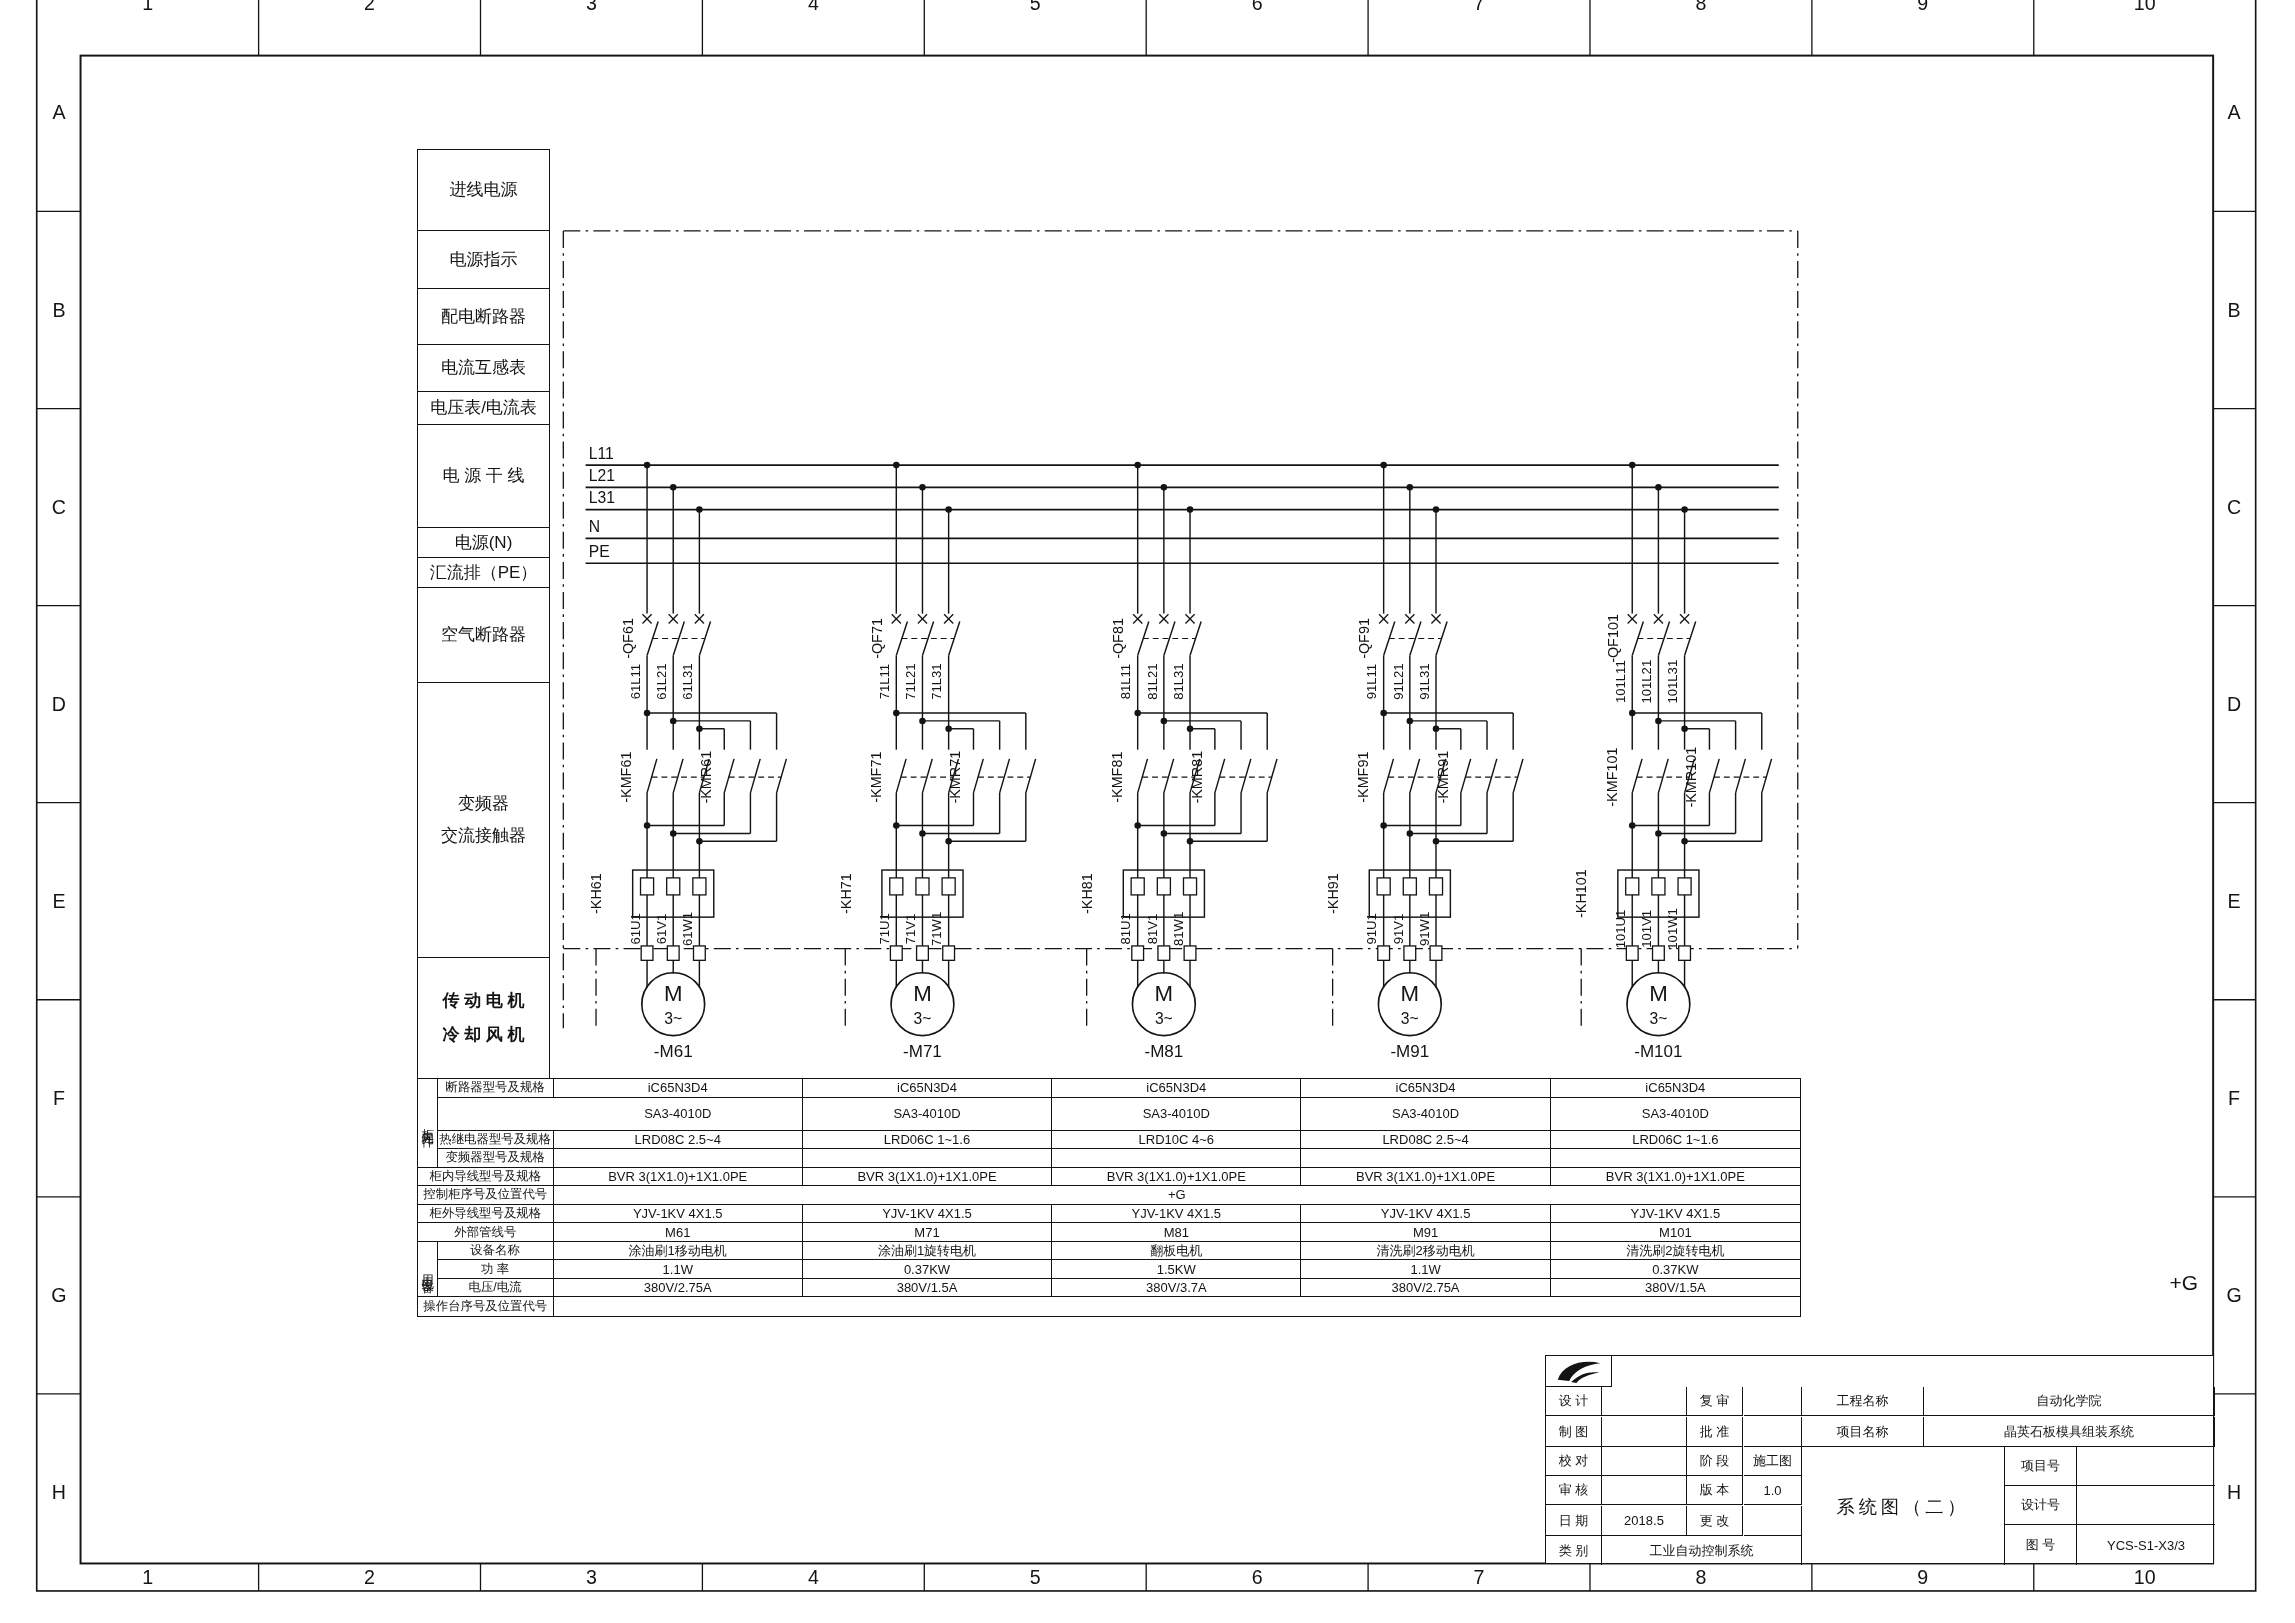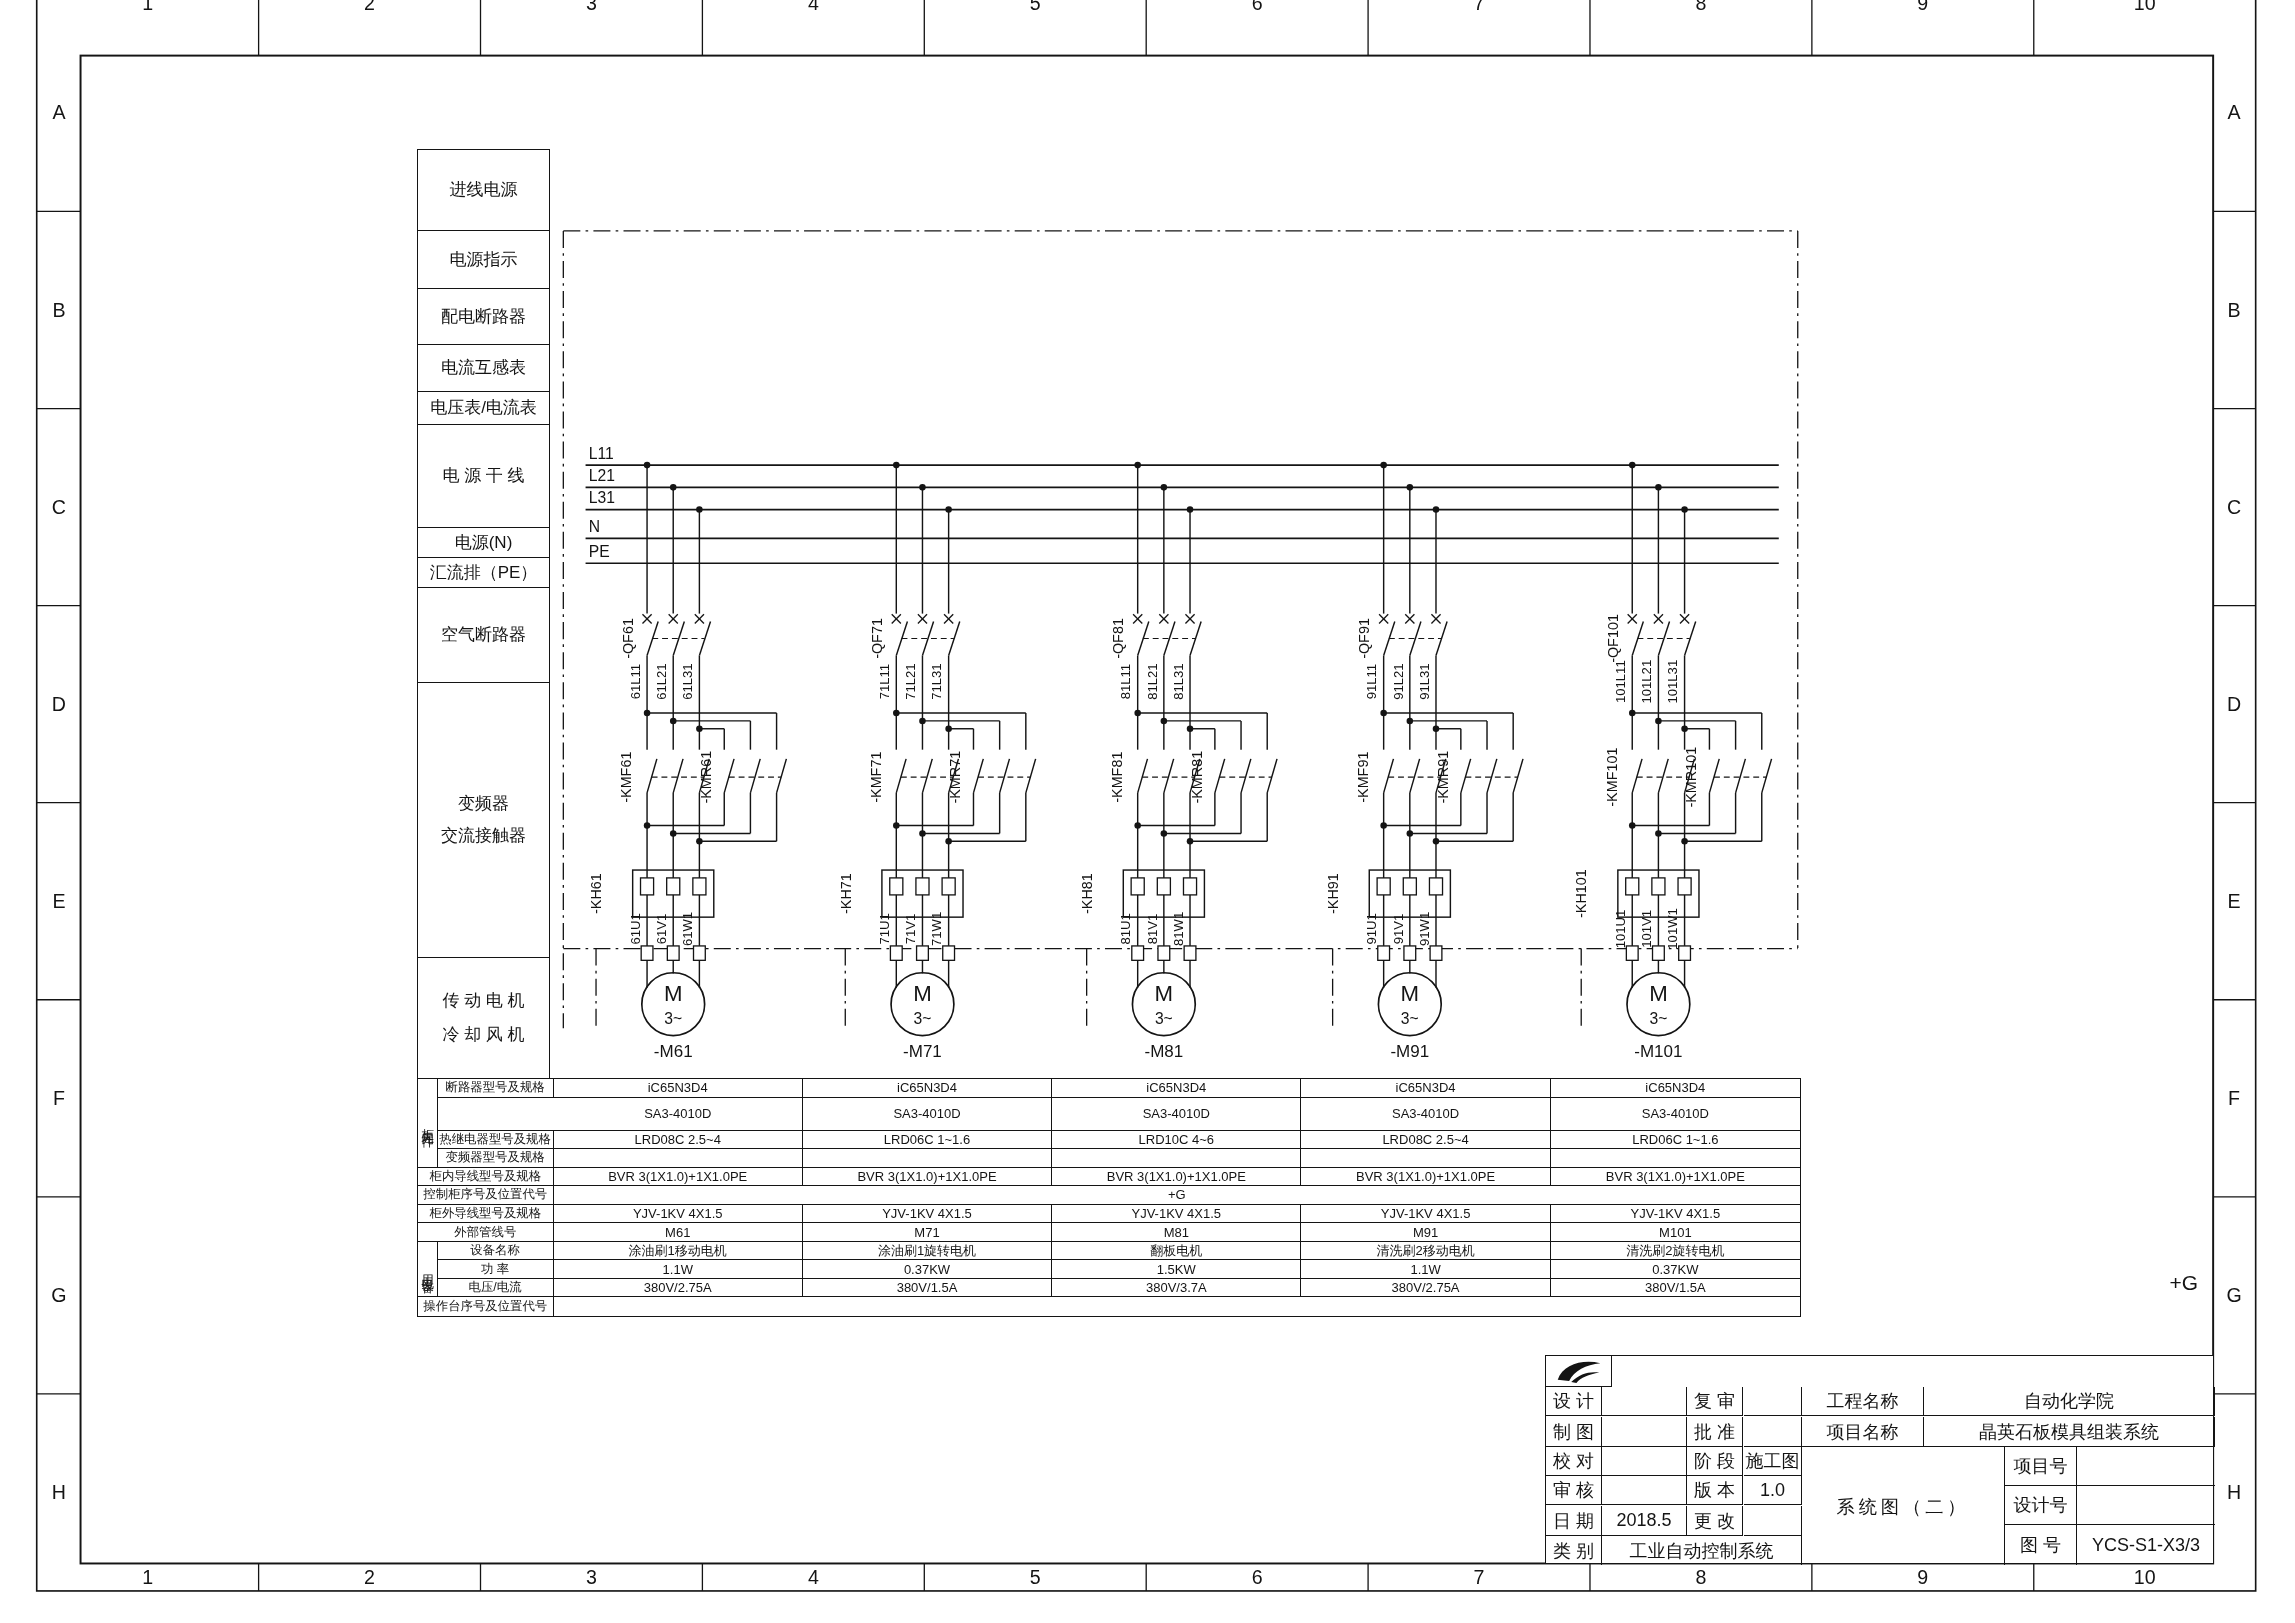--- a/index.html
+++ b/index.html
@@ -6,31 +6,31 @@
   body{width:2295px;height:1623px;overflow:hidden;font-family:"Liberation Sans","DejaVu Sans",sans-serif;color:#141414;}
   .sheet{position:relative;width:2295px;height:1623px;background:#fff;}
   svg text{font-family:"Liberation Sans","DejaVu Sans",sans-serif;}
   #drawing{position:absolute;left:0;top:0;}
 
   
   #function-column{position:absolute;left:417px;top:149px;width:133px;border:1.4px solid #141414;box-sizing:border-box;background:#fff;}
   .fc-row{display:flex;flex-direction:column;align-items:center;justify-content:center;border-bottom:1.2px solid #141414;font-size:17px;line-height:1.15;box-sizing:border-box;text-align:center;}
   .fc-row:last-child{border-bottom:none;}
   .fc-gap-lg{gap:68px;}
-  .fc-gap-sm{gap:14px;}
+  .fc-gap-sm{gap:14px;font-weight:bold;}
 
   
   #spec-table{position:absolute;left:417px;top:1078px;width:1384px;height:239px;border:1.6px solid #141414;box-sizing:border-box;display:grid;grid-template-columns:19.6px 116px repeat(5,1fr);grid-template-rows:repeat(12,1fr);background:#fff;}
   .sp-cell{border-right:0.9px solid #141414;border-bottom:0.9px solid #141414;display:flex;align-items:center;justify-content:center;font-size:13px;white-space:nowrap;overflow:hidden;}
   .sp-label{font-size:12.4px;}
   .sp-group{writing-mode:vertical-rl;letter-spacing:2.6px;font-size:12.4px;}
 
   
   #title-block{position:absolute;left:1545px;top:1355px;width:669px;height:209px;border:1.7px solid #141414;box-sizing:border-box;background:#fff;}
-  .tb-cell{position:absolute;border-right:1px solid #141414;border-bottom:1px solid #141414;box-sizing:border-box;display:flex;align-items:center;justify-content:center;font-size:18px;white-space:nowrap;overflow:hidden;}
+  .tb-cell{position:absolute;border-right:1px solid #141414;border-bottom:1px solid #141414;box-sizing:border-box;display:flex;align-items:center;justify-content:center;font-size:13px;white-space:nowrap;overflow:hidden;}
   .tb-company{font-size:21px;letter-spacing:9.2px;}
   .tb-title{font-size:18.3px;letter-spacing:3.9px;}
   .tb-logo svg{display:block;}
 </style>
 </head>
 <body>
 
 <div class="sheet">
 
   <svg id="drawing" width="2295" height="1623" viewBox="0 0 3508 2481">

